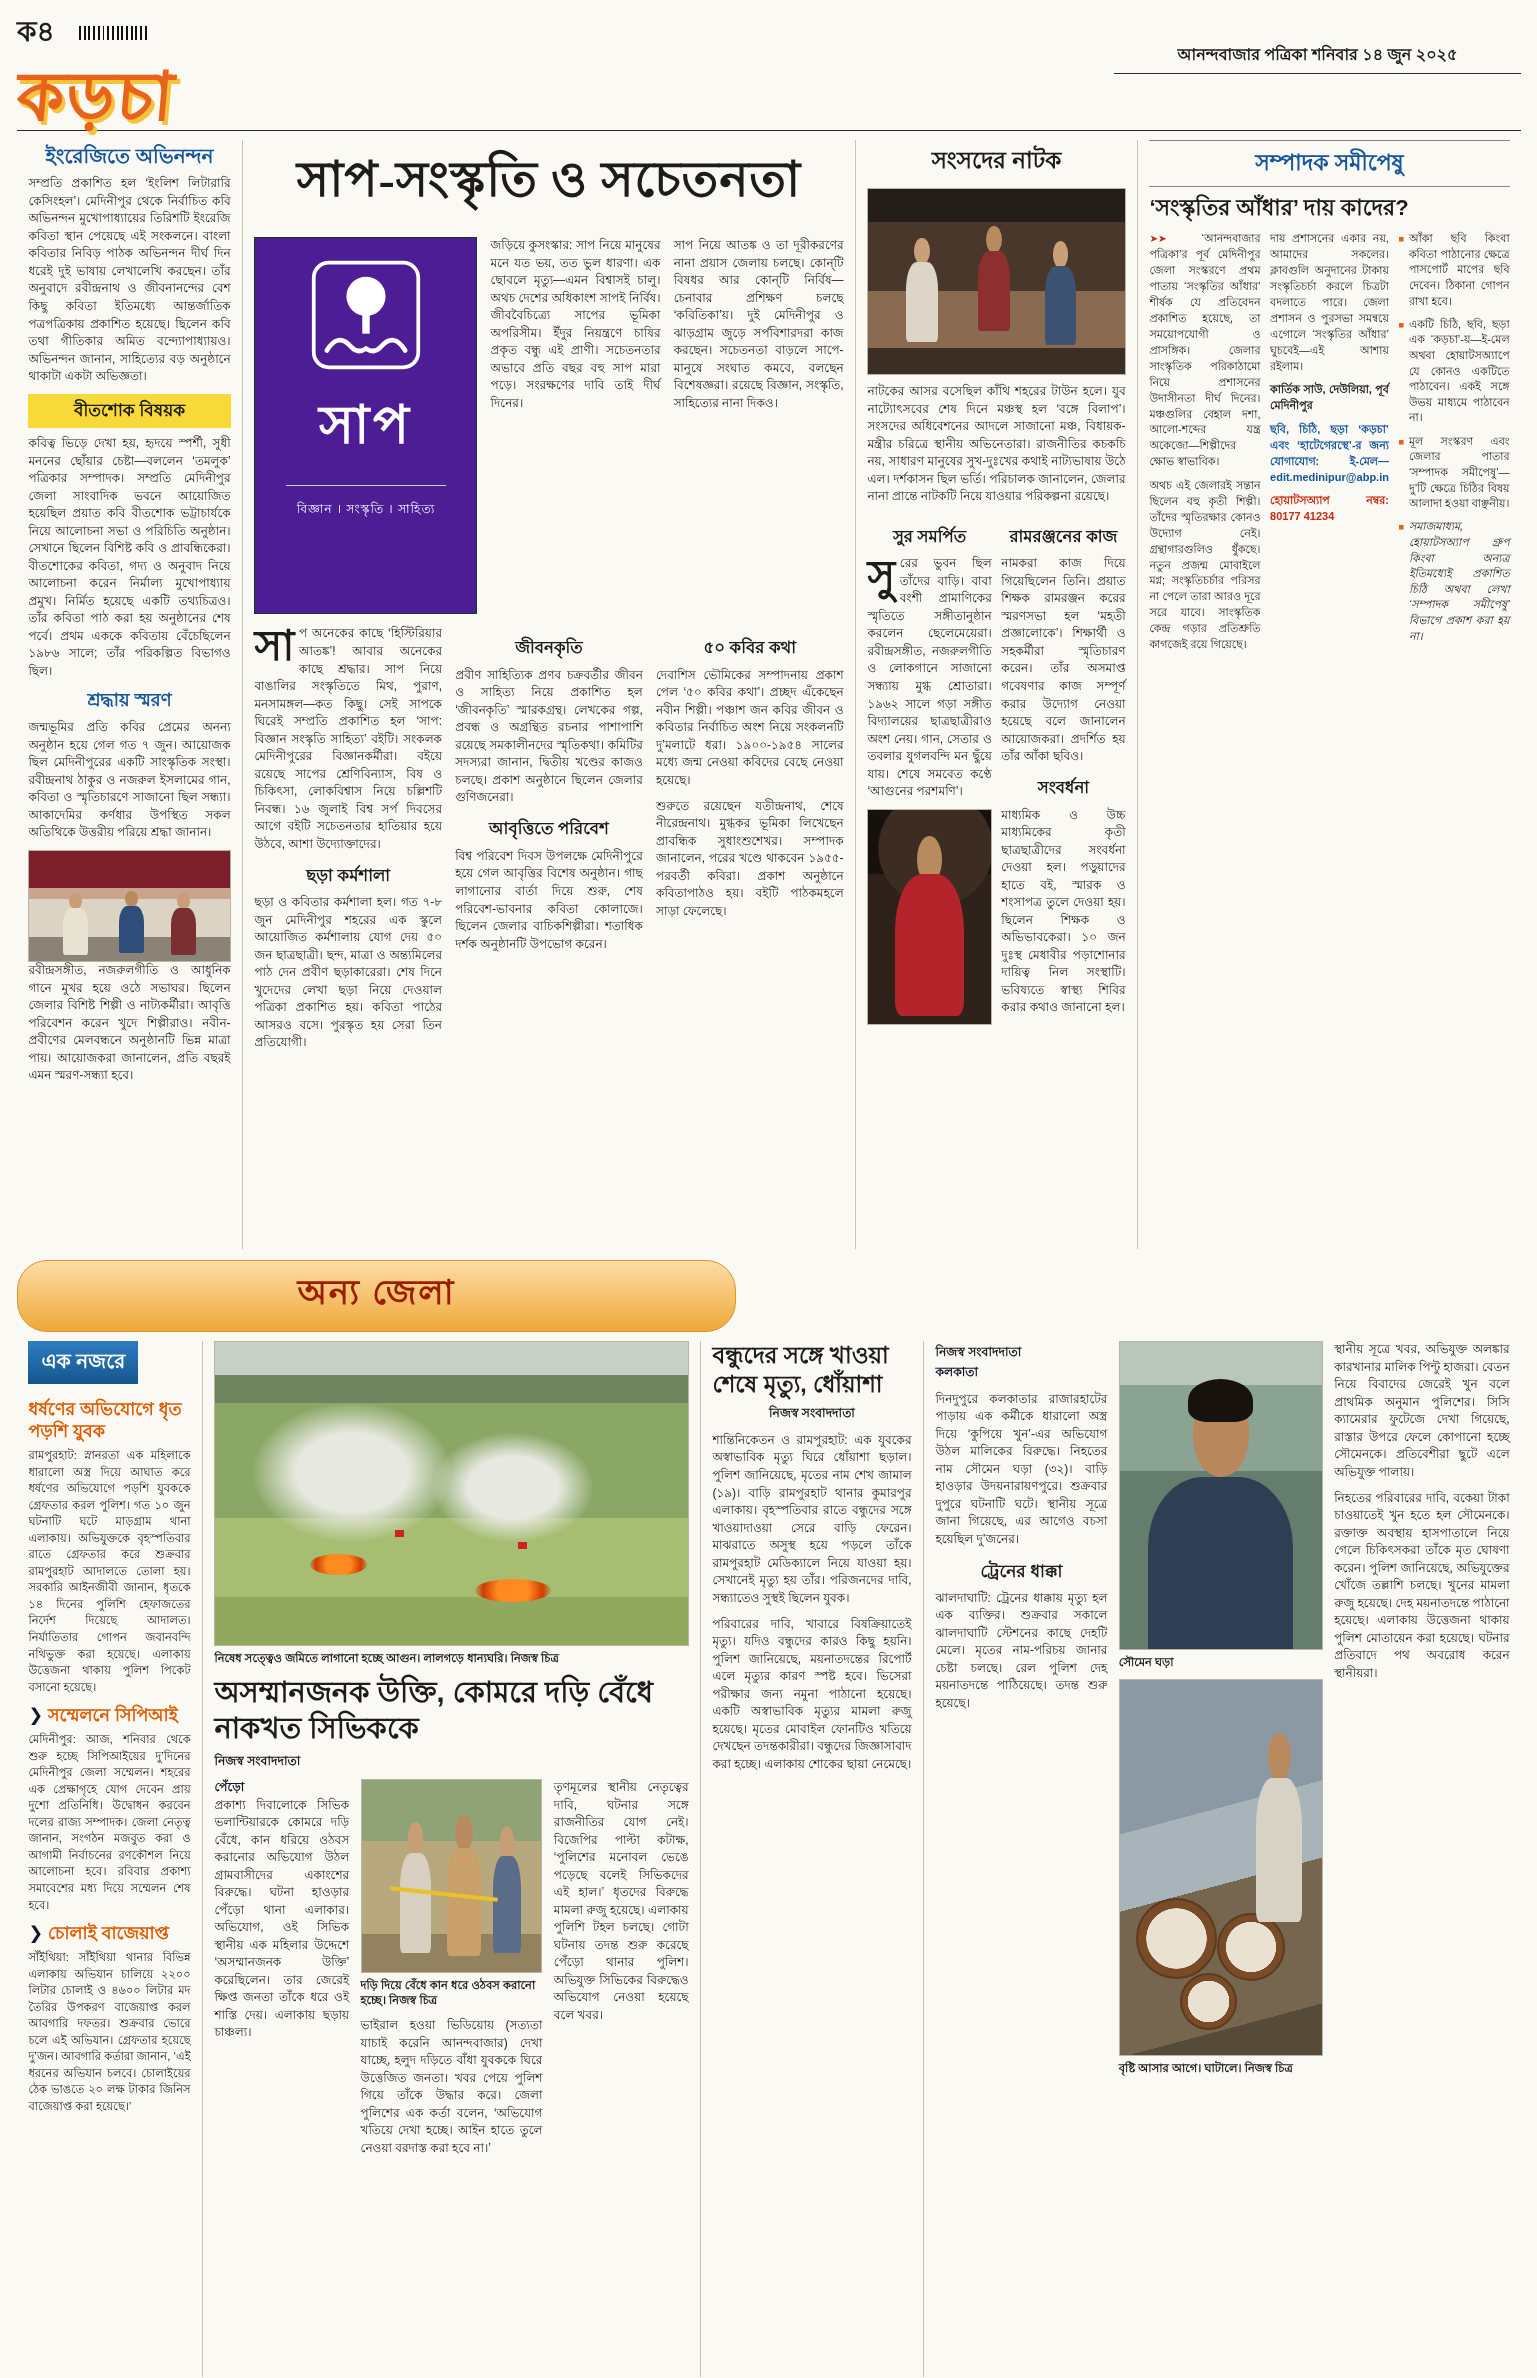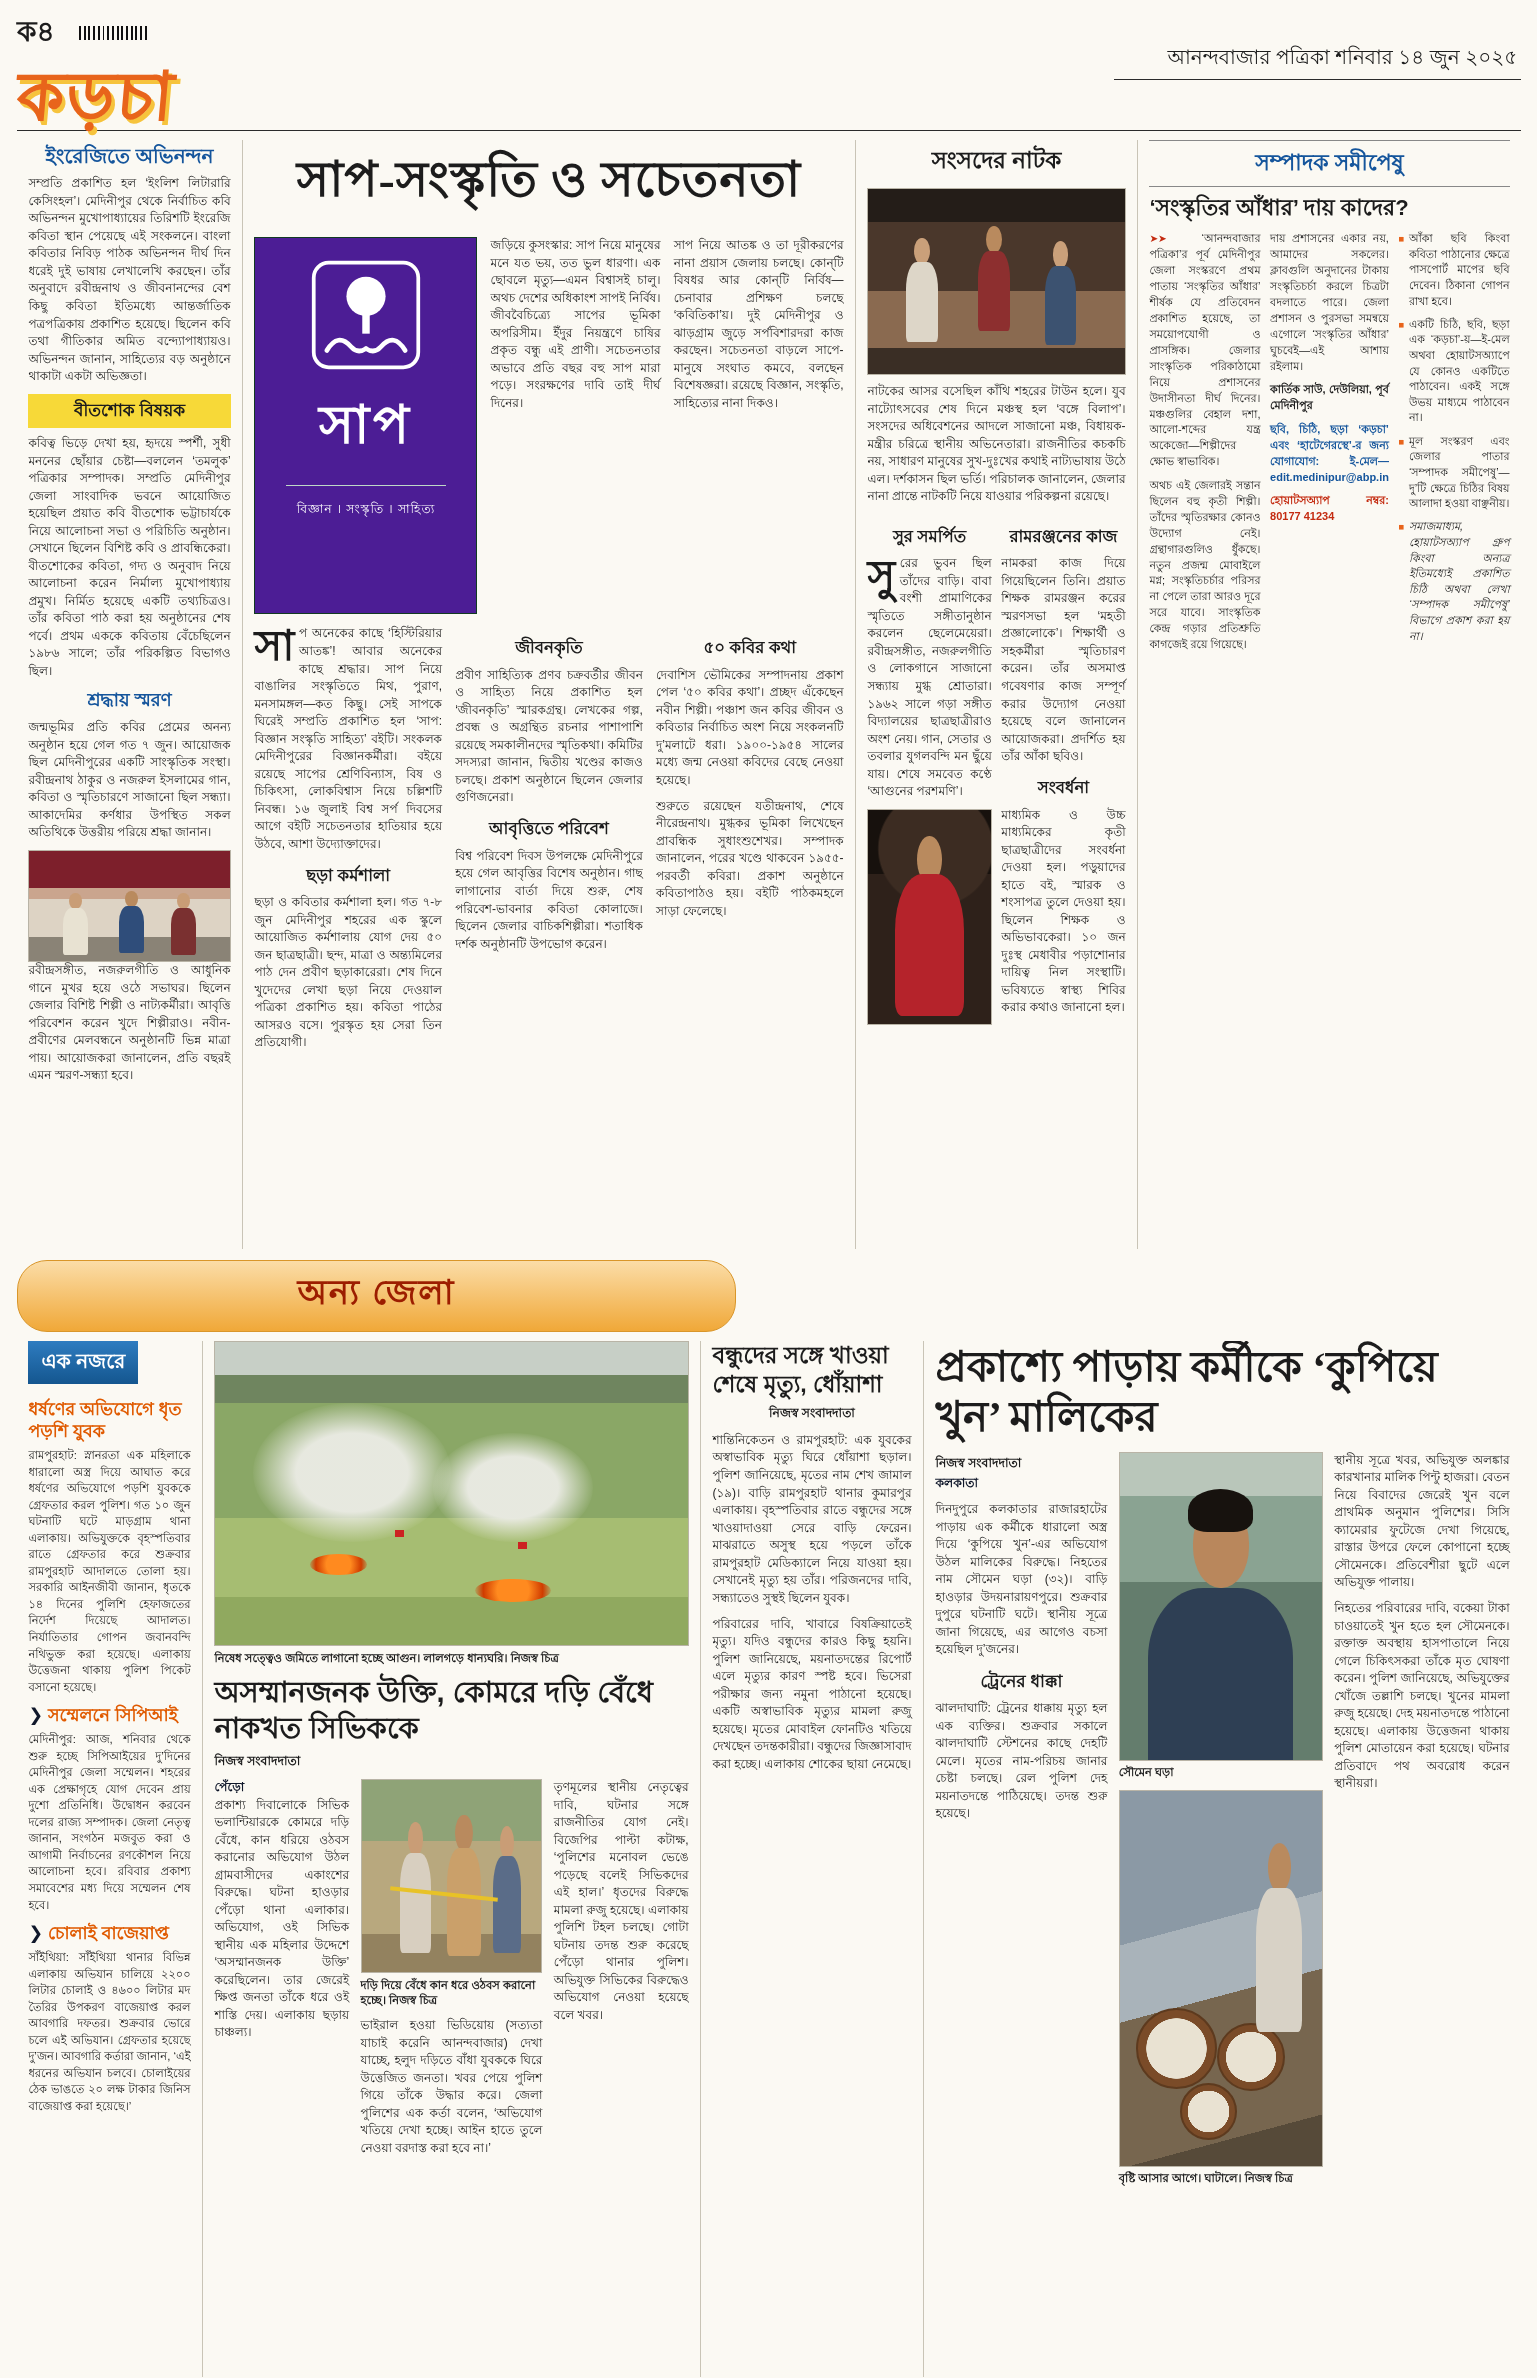--- a/index.html
+++ b/index.html
@@ -7,21 +7,21 @@
   body{width:1538px;font-family:"Liberation Sans","DejaVu Sans",sans-serif;color:#1c1c1c}
   .page{width:1538px;height:2378px;margin:0 auto;background:#fbf9f3;padding:9.5px 17px;overflow:hidden;position:relative}
 
   
   .masthead{display:flex;justify-content:space-between;align-items:flex-start;border-bottom:1.9px solid #2b2b2b;padding-bottom:7.6px;height:121px}
   .mast-left{display:flex;flex-direction:column;gap:5.7px}
   .pageno-row{display:flex;align-items:center;gap:24px}
   .pageno{font-weight:bold;font-size:28px}
   .barcode{width:68px;height:14px;background:repeating-linear-gradient(90deg,#111 0 1.9px,transparent 1.9px 4.7px)}
   .logo{font-size:68px;line-height:1;font-weight:bold;color:#e8641b;text-shadow:3.8px 3.8px 0 #f6c33c;transform:skewX(-5deg);letter-spacing:1.9px}
-  .edition{font-size:20px;font-weight:normal;border-bottom:0.9px solid #2b2b2b;padding:5.7px 3.8px 4.7px;margin-top:26.5px;min-width:407px;text-align:right}
+  .edition{font-size:16px;font-weight:bold;border-bottom:0.9px solid #2b2b2b;padding:5.7px 3.8px 4.7px;margin-top:26.5px;min-width:407px;text-align:center}
 
   
   .topgrid{display:grid;grid-template-columns:225px 613px 282px 1fr;gap:0;margin-top:9.5px;height:1109px}
   .topgrid>section{overflow:hidden;padding:0 11.4px}
   .topgrid>section+section{border-left:0.9px solid #c9c4b6}
   .body-txt{font-size:12px;line-height:1.46;text-align:justify;margin-bottom:8.5px}
   .h-blue{color:#15559c;font-size:20px;font-weight:bold;text-align:center;margin:3.8px 0 7.6px;line-height:1.2}
   .h-blue.sm{font-size:18px;margin-top:9.5px}
   .h-yellow{background:#f7d938;display:block;text-align:center;font-weight:bold;font-size:17px;padding:2.8px 5.7px;margin:7.6px 0}
   .h-feat{font-weight:bold;font-size:16.6px;text-align:center;margin:9.5px 0 4.7px}
@@ -282,21 +282,20 @@
     </section>
 
     <section>
       <h2 class="death-head">বন্ধুদের সঙ্গে খাওয়া শেষে মৃত্যু, ধোঁয়াশা</h2>
       <p class="byline" style="text-align:center">নিজস্ব সংবাদদাতা</p>
       <p class="body-txt">শান্তিনিকেতন ও রামপুরহাট: এক যুবকের অস্বাভাবিক মৃত্যু ঘিরে ধোঁয়াশা ছড়াল। পুলিশ জানিয়েছে, মৃতের নাম শেখ জামাল (১৯)। বাড়ি রামপুরহাট থানার কুমারপুর এলাকায়। বৃহস্পতিবার রাতে বন্ধুদের সঙ্গে খাওয়াদাওয়া সেরে বাড়ি ফেরেন। মাঝরাতে অসুস্থ হয়ে পড়লে তাঁকে রামপুরহাট মেডিক্যালে নিয়ে যাওয়া হয়। সেখানেই মৃত্যু হয় তাঁর। পরিজনদের দাবি, সন্ধ্যাতেও সুস্থই ছিলেন যুবক।</p>
       <p class="body-txt">পরিবারের দাবি, খাবারে বিষক্রিয়াতেই মৃত্যু। যদিও বন্ধুদের কারও কিছু হয়নি। পুলিশ জানিয়েছে, ময়নাতদন্তের রিপোর্ট এলে মৃত্যুর কারণ স্পষ্ট হবে। ভিসেরা পরীক্ষার জন্য নমুনা পাঠানো হয়েছে। একটি অস্বাভাবিক মৃত্যুর মামলা রুজু হয়েছে। মৃতের মোবাইল ফোনটিও খতিয়ে দেখছেন তদন্তকারীরা। বন্ধুদের জিজ্ঞাসাবাদ করা হচ্ছে। এলাকায় শোকের ছায়া নেমেছে।</p>
     </section>
 
     <section>
-      <h1 class="murder-head">প্রকাশ্যে পাড়ায় কর্মীকে ‘কুপিয়ে খুন’ মালিকের</h1>
       <div class="murder-grid">
         <div>
           <p class="byline"><span>নিজস্ব সংবাদদাতা</span><br><span class="red">কলকাতা</span></p>
           <p class="body-txt">দিনদুপুরে কলকাতার রাজারহাটের পাড়ায় এক কর্মীকে ধারালো অস্ত্র দিয়ে ‘কুপিয়ে খুন’-এর অভিযোগ উঠল মালিকের বিরুদ্ধে। নিহতের নাম সৌমেন ঘড়া (৩২)। বাড়ি হাওড়ার উদয়নারায়ণপুরে। শুক্রবার দুপুরে ঘটনাটি ঘটে। স্থানীয় সূত্রে জানা গিয়েছে, এর আগেও বচসা হয়েছিল দু’জনের।</p>
           <h3 class="sub-train">ট্রেনের ধাক্কা</h3>
           <p class="body-txt">ঝালদাঘাটি: ট্রেনের ধাক্কায় মৃত্যু হল এক ব্যক্তির। শুক্রবার সকালে ঝালদাঘাটি স্টেশনের কাছে দেহটি মেলে। মৃতের নাম-পরিচয় জানার চেষ্টা চলছে। রেল পুলিশ দেহ ময়নাতদন্তে পাঠিয়েছে। তদন্ত শুরু হয়েছে।</p>
         </div>
         <div>
           <div class="ph ph-portrait">
             <div class="port-shirt"></div>

